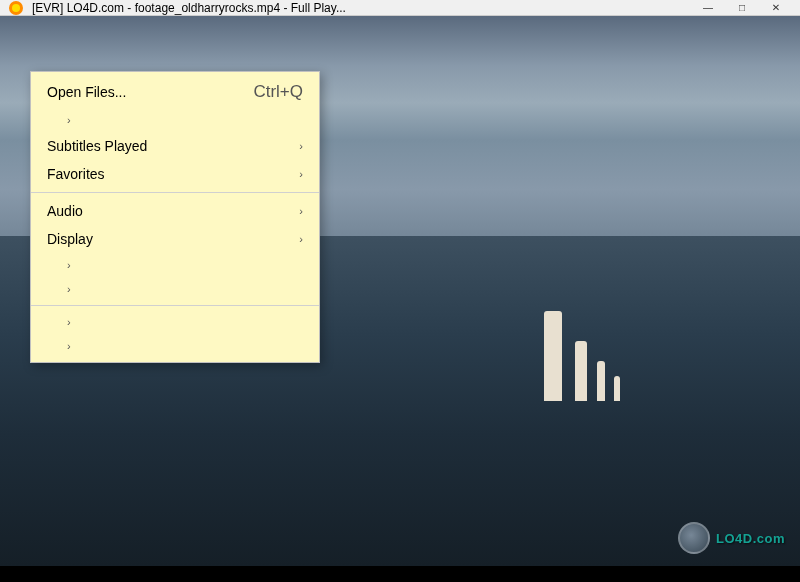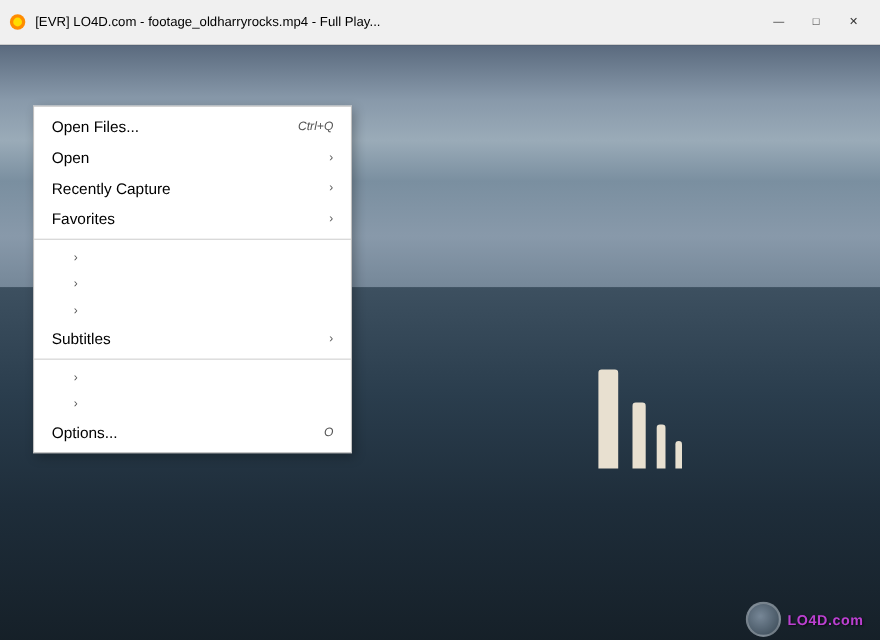--- a/index.html
+++ b/index.html
@@ -11,21 +11,21 @@
       font-family: 'Segoe UI', Tahoma, Geneva, Verdana, sans-serif;
       font-size: 14px;
       background: #000;
     }
 
     
     .titlebar {
       display: flex;
       align-items: center;
       background: #f0f0f0;
-      height: 41px;
+      height: 16px;
       padding: 0 8px;
       border-bottom: 1px solid #ccc;
       user-select: none;
     }
 
     .titlebar-icon {
       width: 16px;
       height: 16px;
       margin-right: 8px;
       flex-shrink: 0;
@@ -128,33 +128,33 @@
 
     .watermark-logo {
       width: 32px;
       height: 32px;
       border-radius: 50%;
       background: radial-gradient(circle at 40% 40%, #8899aa, #3d4d5a);
       border: 2px solid rgba(255,255,255,0.3);
     }
 
     .watermark-text {
-      color: #d946ef;
+      color: #14b8a6;
       font-size: 13px;
       font-weight: 600;
       letter-spacing: 0.5px;
       text-shadow: 1px 1px 2px rgba(0,0,0,0.8);
     }
 
     
     .context-menu {
       position: absolute;
       top: 55px;
       left: 30px;
-      background: #ffffff;
+      background: #fef9c3;
       border: 1px solid #c0c0c0;
       box-shadow: 3px 3px 10px rgba(0,0,0,0.3);
       min-width: 290px;
       z-index: 100;
       padding: 4px 0;
     }
 
     .menu-item {
       display: flex;
       align-items: center;
@@ -164,23 +164,22 @@
       color: #000;
       white-space: nowrap;
     }
 
     .menu-item .item-label {
       flex: 1;
     }
 
     .menu-item .item-shortcut {
       color: #555;
-      font-size: 11px;
+      font-size: 17px;
       margin-left: 54px;
-      font-style: italic;
     }
 
     .menu-item .item-arrow {
       color: #555;
       font-size: 11px;
       margin-left: 20px;
     }
 
     .menu-divider {
       height: 1px;
@@ -223,60 +222,56 @@
   </div>
 
   <div class="context-menu">
 
     <div id="menu-group1">
         <div class="menu-item">
           <span class="item-label">Open Files...</span>
           <span class="item-shortcut">Ctrl+Q</span>
         </div>
         <div class="menu-item">
-          <span class="item-label">Open</span>
-          <span class="item-arrow">›</span>
-        </div>
-        <div class="menu-item">
-          <span class="item-label">Recently Capture</span>
+          <span class="item-arrow">›</span>
+        </div>
+        <div class="menu-item">
+          <span class="item-label">Subtitles Played</span>
           <span class="item-arrow">›</span>
         </div>
         <div class="menu-item">
           <span class="item-label">Favorites</span>
           <span class="item-arrow">›</span>
         </div>
       </div>
 
     <div class="menu-divider"></div>
 
     <div id="menu-group2">
         <div class="menu-item">
-          <span class="item-arrow">›</span>
-        </div>
-        <div class="menu-item">
-          <span class="item-arrow">›</span>
-        </div>
-        <div class="menu-item">
-          <span class="item-arrow">›</span>
-        </div>
-        <div class="menu-item">
-          <span class="item-label">Subtitles</span>
+          <span class="item-label">Audio</span>
+          <span class="item-arrow">›</span>
+        </div>
+        <div class="menu-item">
+          <span class="item-label">Display</span>
+          <span class="item-arrow">›</span>
+        </div>
+        <div class="menu-item">
+          <span class="item-arrow">›</span>
+        </div>
+        <div class="menu-item">
           <span class="item-arrow">›</span>
         </div>
       </div>
 
     <div class="menu-divider"></div>
 
     <div id="menu-group3">
         <div class="menu-item">
           <span class="item-arrow">›</span>
         </div>
         <div class="menu-item">
           <span class="item-arrow">›</span>
         </div>
-        <div class="menu-item">
-          <span class="item-label">Options...</span>
-          <span class="item-shortcut">O</span>
-        </div>
       </div>
 
   </div>
 </div>
 
 </body></html>

